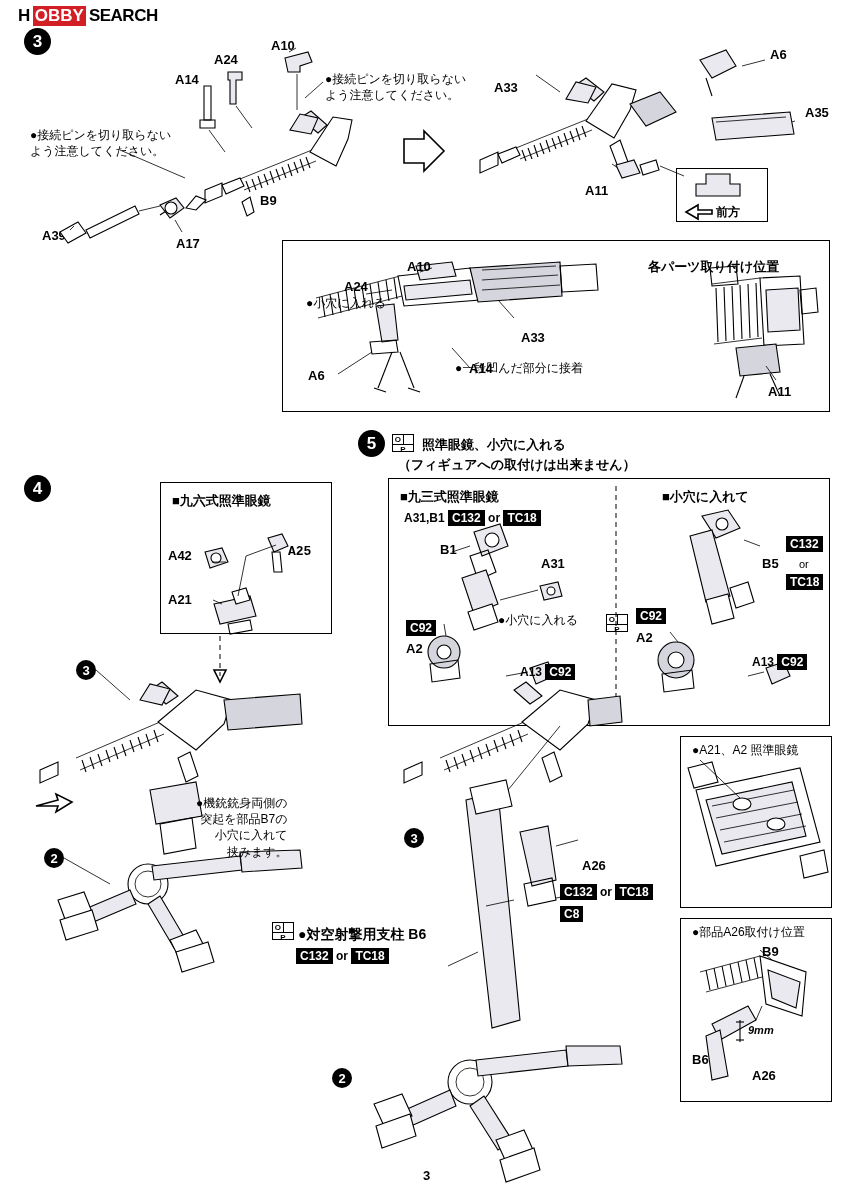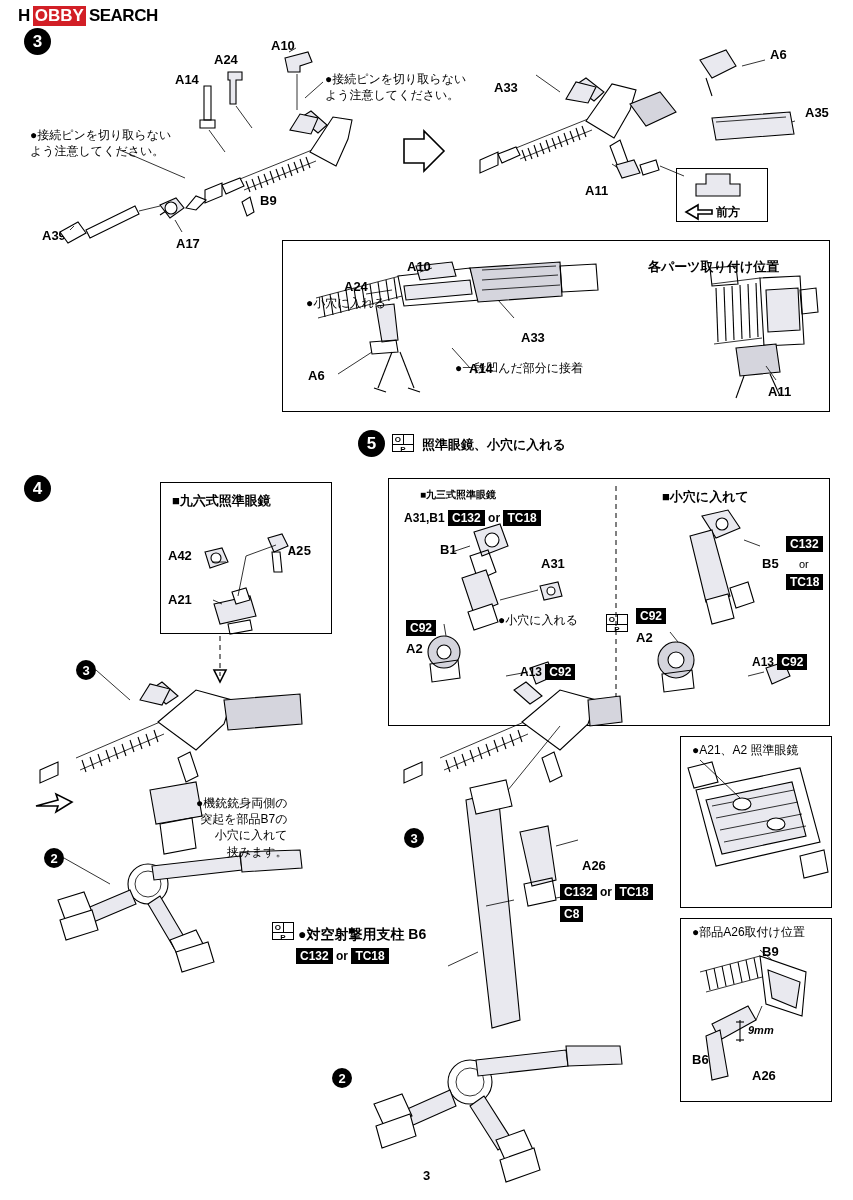--- a/index.html
+++ b/index.html
@@ -364,27 +364,28 @@
 
   <div class="op" style="left:392px;top:434px;">
     <div class="t">
         <span>O</span>
         <span></span>
       </div>
     <div class="bt">P</div>
   </div>
 
   <div class="lbl jpb" style="left:422px;top:436px;font-size:13px;">照準眼鏡、小穴に入れる</div>
+  <div class="lbl jpb" style="left:398px;top:456px;font-size:13px;">（フィギュアへの取付けは出来ません）</div>
 
   <div class="box" style="left:388px;top:478px;width:442px;height:248px;"></div>
   <svg width="853" height="1200">
     <path class="dash" d="M616 486 L616 718"></path>
   </svg>
 
-  <div class="lbl jpb" style="left:420px;top:488px;font-size:10px;">■九三式照準眼鏡</div>
+  <div class="lbl jpb" style="left:400px;top:488px;font-size:13px;">■九三式照準眼鏡</div>
   <div class="lbl jpb" style="left:662px;top:488px;font-size:13px;">■小穴に入れて</div>
 
   <div class="chipwrap" style="left:404px;top:510px;">
     <span>A31,B1</span>
     <span class="chip">C132</span>
     <span>or</span>
     <span class="chip">TC18</span>
   </div>
 
   <svg width="853" height="1200">

